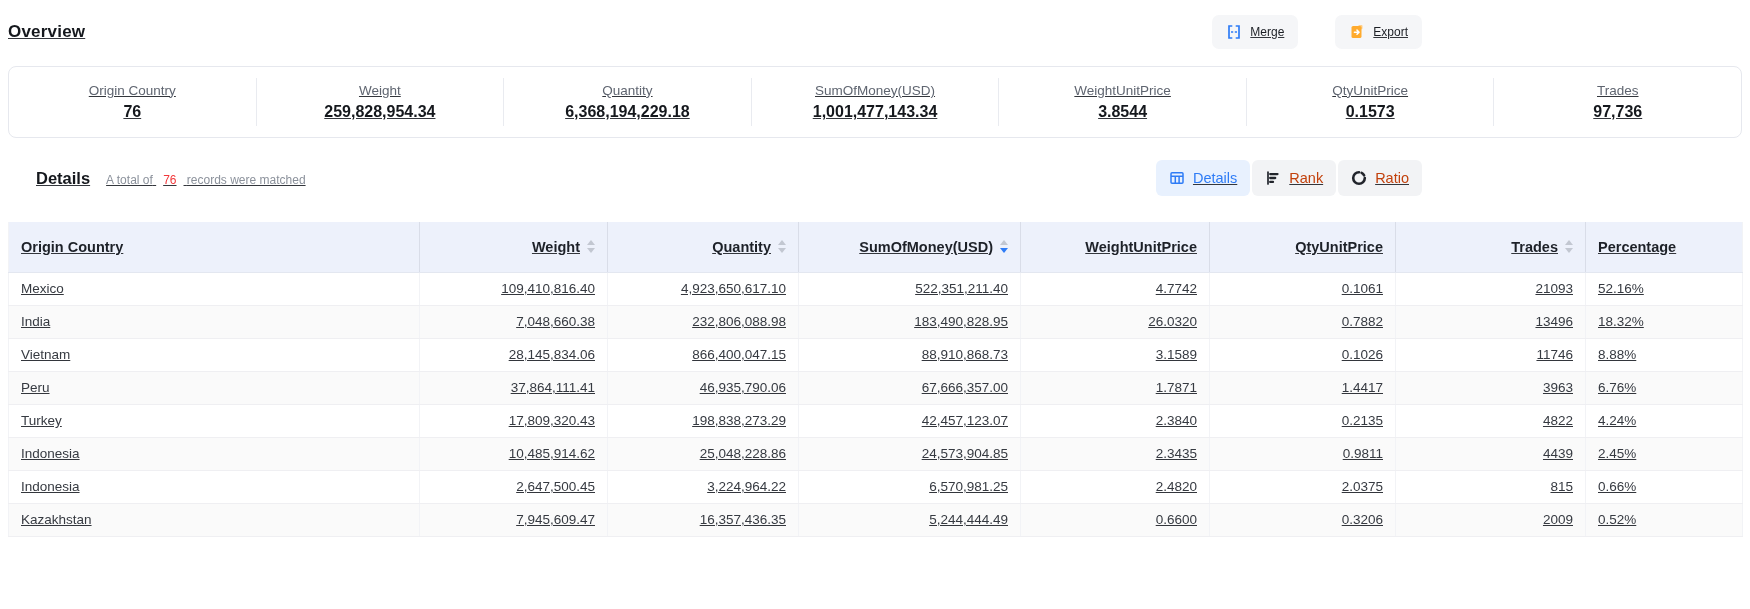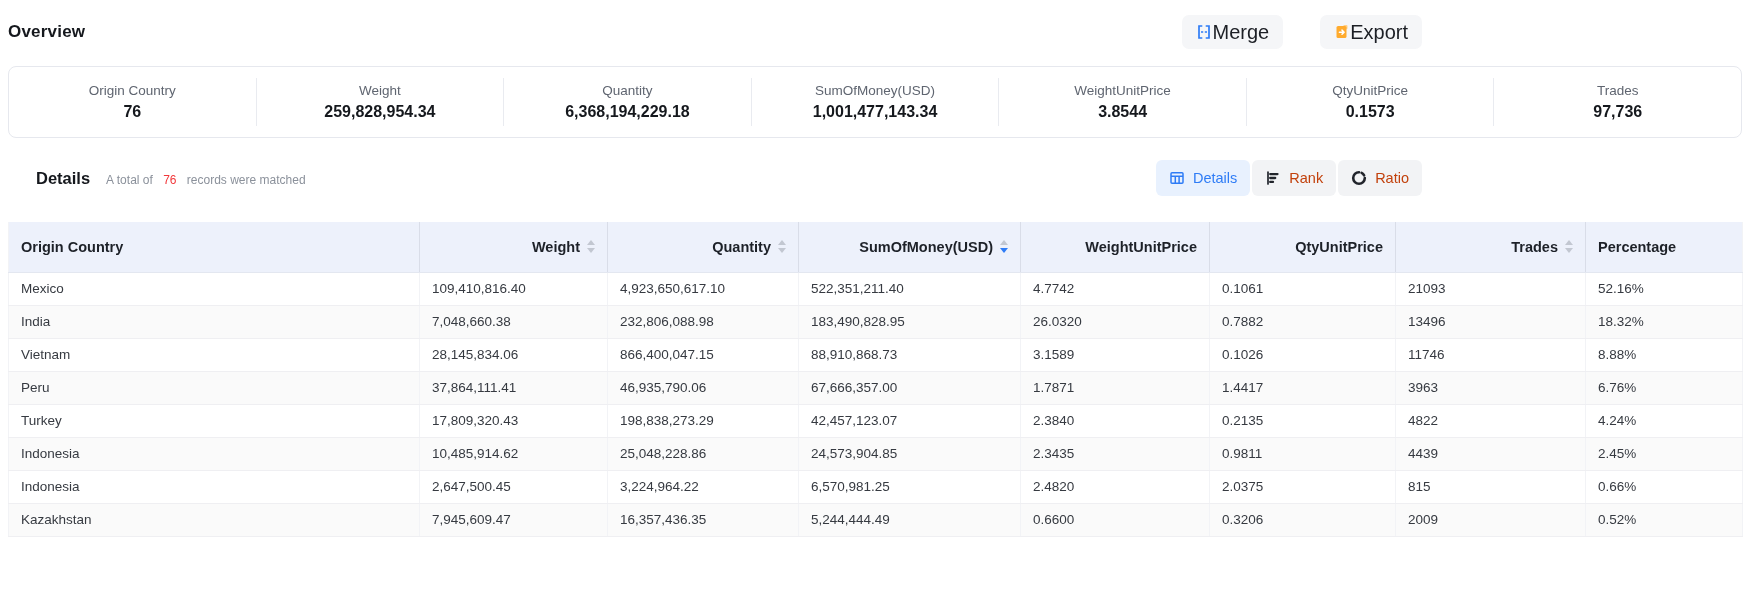--- a/index.html
+++ b/index.html
@@ -3,31 +3,31 @@
 <meta charset="utf-8">
 <style>
   * { box-sizing: border-box; }
   html,body { margin:0; padding:0; }
   body {
     width:1750px; height:609px; overflow:hidden;
     background:#ffffff;
     font-family:"Liberation Sans", sans-serif;
     color:#33363c;
   }
-  .page { padding:12px 8px 0 8px; width:1430px; }
+  .page { padding:12px 8px 0 8px; width:1430px;text-decoration:underline; }
 
   
   .topbar { display:flex; align-items:center; justify-content:space-between; height:40px; }
   .h-title { font-size:17px; font-weight:700; color:#15181d; letter-spacing:.2px; }
   .toolbar { display:flex; gap:37px; }
   .btn {
-    display:inline-flex; align-items:center; gap:0;
+    display:inline-flex; align-items:center; gap:8px;
     background:#f5f6f8; border:none; border-radius:7px;
     height:34px; padding:0 14px;
-    font-family:inherit; font-size:20px; color:#1c1f25; cursor:pointer;
+    font-family:inherit; font-size:12px; color:#1c1f25; cursor:pointer;
   }
   .btn .ico { display:inline-flex; width:16px; height:16px; }
 
   
   .overview-card {
     margin-top:14px; height:72px; width:1734px;
     border:1px solid #e6e8ee; border-radius:8px;
     display:flex; align-items:center; background:#fff;
   }
   .stat {
@@ -70,21 +70,21 @@
   .th-inner.right { justify-content:flex-end; }
   .th-inner.left { justify-content:flex-start; }
   tbody td {
     height:33px; padding:0 12px;
     font-size:13.5px; color:#363a41;
     border-bottom:1px solid #efeff2; border-right:1px solid #f2f3f6;
     white-space:nowrap; overflow:hidden;
   }
   tbody td:last-child { border-right:none; }
   tbody tr:nth-child(even) { background:#fafafa; }
-  td.right { text-align:left; }
+  td.right { text-align:right; }
   td.left { text-align:left; }
 
   .carets { display:inline-flex; flex-direction:column; gap:3px; margin-left:7px; }
   .caret { width:0; height:0; border-left:4.5px solid transparent; border-right:4.5px solid transparent; }
   .caret.up { border-bottom:5px solid #c2c7d1; }
   .caret.down { border-top:5px solid #c2c7d1; }
   .caret.down.active { border-top-color:#2e7cf6; }
 </style>
 </head>
 <body>

